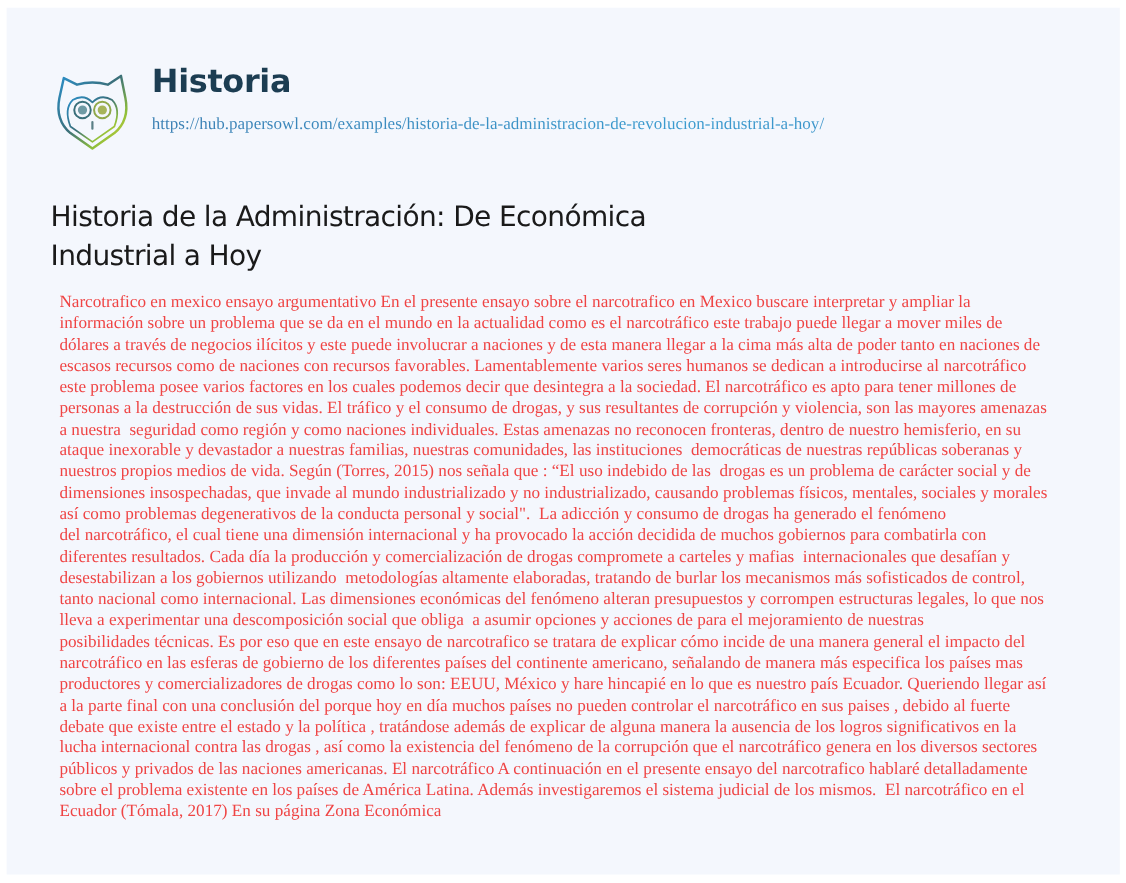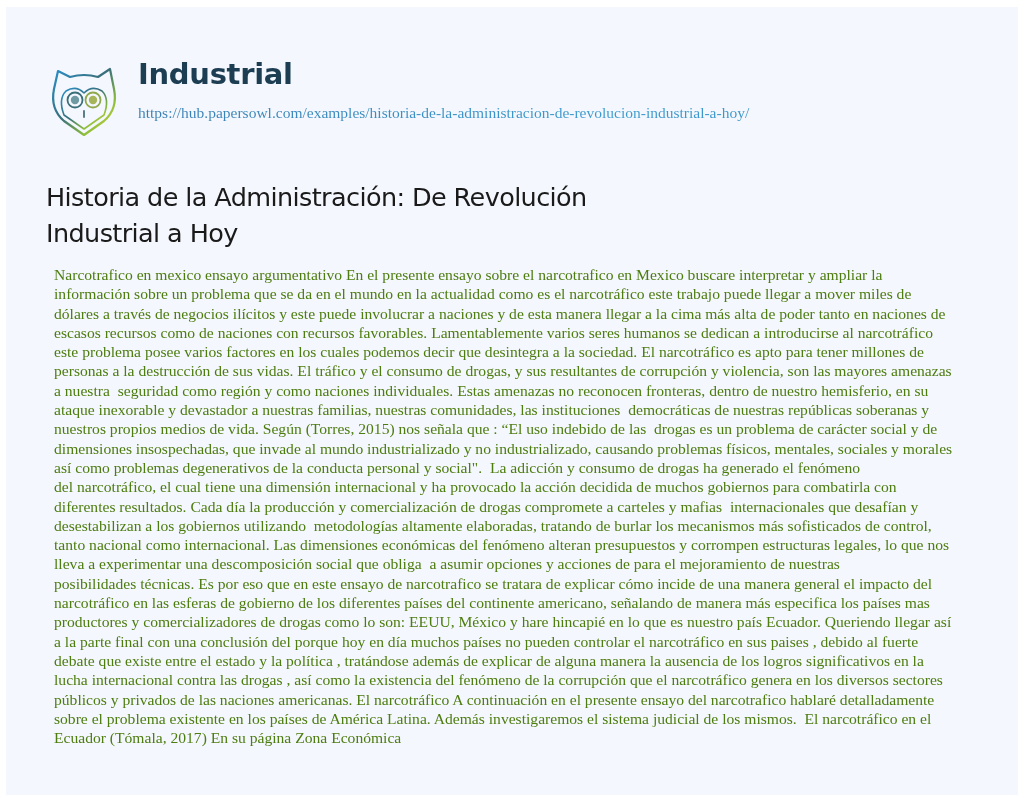--- a/index.html
+++ b/index.html
@@ -74,21 +74,21 @@
       font-weight: normal;
     }
     .body-text {
       position: absolute;
       left: 48px;
       top: 258px;
       width: 946px;
       font-family: "Liberation Serif", serif;
       font-size: 15.6px;
       line-height: 19.3px;
-      color: #4d7c0f;
+      color: #ef4444;
       margin: 0;
       white-space: pre-line;
     }
   </style>
 </head>
 <body>
 
 <div class="card">
   <div class="header">
     <svg class="logo" viewBox="0 0 80 80">
@@ -102,21 +102,21 @@
       </defs>
       <path d="M14 12 L26 18 Q40 14 54 18 L66 10 L70 30 Q74 50 60 62 L40 76 L20 62 Q6 50 10 30 Z" fill="none" stroke="url(#owlGrad)" stroke-width="2.2" stroke-linejoin="round"></path>
       <path d="M20 56 Q14 40 22 32 Q32 26 40 34 Q48 26 58 32 Q66 40 60 56 L40 70 Z" fill="none" stroke="url(#owlGrad)" stroke-width="1.6" stroke-linejoin="round"></path>
       <circle cx="31" cy="41" r="7.5" fill="none" stroke="#3a6f7a" stroke-width="1.8"></circle>
       <circle cx="31" cy="41" r="4.2" fill="#6f9aa4"></circle>
       <circle cx="49" cy="41" r="7.5" fill="none" stroke="#8fa84a" stroke-width="1.8"></circle>
       <circle cx="49" cy="41" r="4.2" fill="#a6b45a"></circle>
       <line x1="40" y1="52" x2="40" y2="58" stroke="#5a7f86" stroke-width="2" stroke-linecap="round"></line>
     </svg>
     <div class="brand">
-      <div class="brand-name">Industrial</div>
+      <div class="brand-name">Historia</div>
       <div class="brand-url">https://hub.papersowl.com/examples/historia-de-la-administracion-de-revolucion-industrial-a-hoy/</div>
     </div>
   </div>
 
-  <h1 class="title">Historia de la Administración: De Revolución Industrial a Hoy</h1>
+  <h1 class="title">Historia de la Administración: De Económica Industrial a Hoy</h1>
 
   <div class="body-text" id="body-text"><div style="white-space: pre;">Narcotrafico en mexico ensayo argumentativo En el presente ensayo sobre el narcotrafico en Mexico buscare interpretar y ampliar la</div><div style="white-space: pre;">información sobre un problema que se da en el mundo en la actualidad como es el narcotráfico este trabajo puede llegar a mover miles de</div><div style="white-space: pre;">dólares a través de negocios ilícitos y este puede involucrar a naciones y de esta manera llegar a la cima más alta de poder tanto en naciones de</div><div style="white-space: pre;">escasos recursos como de naciones con recursos favorables. Lamentablemente varios seres humanos se dedican a introducirse al narcotráfico</div><div style="white-space: pre;">este problema posee varios factores en los cuales podemos decir que desintegra a la sociedad. El narcotráfico es apto para tener millones de</div><div style="white-space: pre;">personas a la destrucción de sus vidas. El tráfico y el consumo de drogas, y sus resultantes de corrupción y violencia, son las mayores amenazas</div><div style="white-space: pre;">a nuestra  seguridad como región y como naciones individuales. Estas amenazas no reconocen fronteras, dentro de nuestro hemisferio, en su</div><div style="white-space: pre;">ataque inexorable y devastador a nuestras familias, nuestras comunidades, las instituciones  democráticas de nuestras repúblicas soberanas y</div><div style="white-space: pre;">nuestros propios medios de vida. Según (Torres, 2015) nos señala que : “El uso indebido de las  drogas es un problema de carácter social y de</div><div style="white-space: pre;">dimensiones insospechadas, que invade al mundo industrializado y no industrializado, causando problemas físicos, mentales, sociales y morales</div><div style="white-space: pre;">así como problemas degenerativos de la conducta personal y social".  La adicción y consumo de drogas ha generado el fenómeno</div><div style="white-space: pre;">del narcotráfico, el cual tiene una dimensión internacional y ha provocado la acción decidida de muchos gobiernos para combatirla con</div><div style="white-space: pre;">diferentes resultados. Cada día la producción y comercialización de drogas compromete a carteles y mafias  internacionales que desafían y</div><div style="white-space: pre;">desestabilizan a los gobiernos utilizando  metodologías altamente elaboradas, tratando de burlar los mecanismos más sofisticados de control,</div><div style="white-space: pre;">tanto nacional como internacional. Las dimensiones económicas del fenómeno alteran presupuestos y corrompen estructuras legales, lo que nos</div><div style="white-space: pre;">lleva a experimentar una descomposición social que obliga  a asumir opciones y acciones de para el mejoramiento de nuestras</div><div style="white-space: pre;">posibilidades técnicas. Es por eso que en este ensayo de narcotrafico se tratara de explicar cómo incide de una manera general el impacto del</div><div style="white-space: pre;">narcotráfico en las esferas de gobierno de los diferentes países del continente americano, señalando de manera más especifica los países mas</div><div style="white-space: pre;">productores y comercializadores de drogas como lo son: EEUU, México y hare hincapié en lo que es nuestro país Ecuador. Queriendo llegar así</div><div style="white-space: pre;">a la parte final con una conclusión del porque hoy en día muchos países no pueden controlar el narcotráfico en sus paises , debido al fuerte</div><div style="white-space: pre;">debate que existe entre el estado y la política , tratándose además de explicar de alguna manera la ausencia de los logros significativos en la</div><div style="white-space: pre;">lucha internacional contra las drogas , así como la existencia del fenómeno de la corrupción que el narcotráfico genera en los diversos sectores</div><div style="white-space: pre;">públicos y privados de las naciones americanas. El narcotráfico A continuación en el presente ensayo del narcotrafico hablaré detalladamente</div><div style="white-space: pre;">sobre el problema existente en los países de América Latina. Además investigaremos el sistema judicial de los mismos.  El narcotráfico en el</div><div style="white-space: pre;">Ecuador (Tómala, 2017) En su página Zona Económica</div></div>
 </div>
 
 </body></html>

